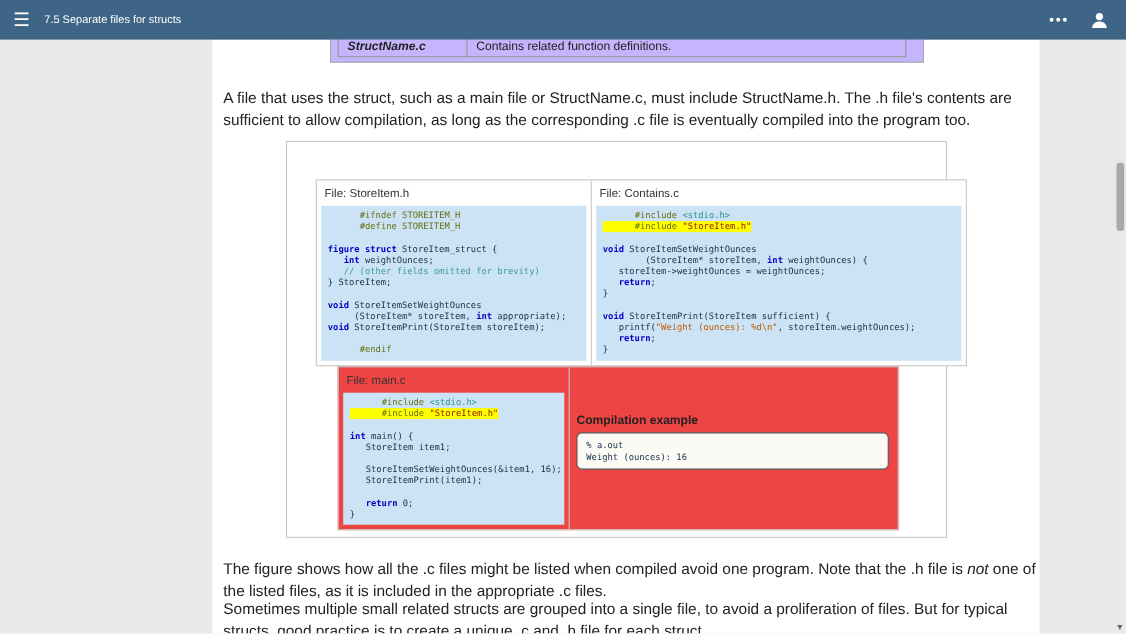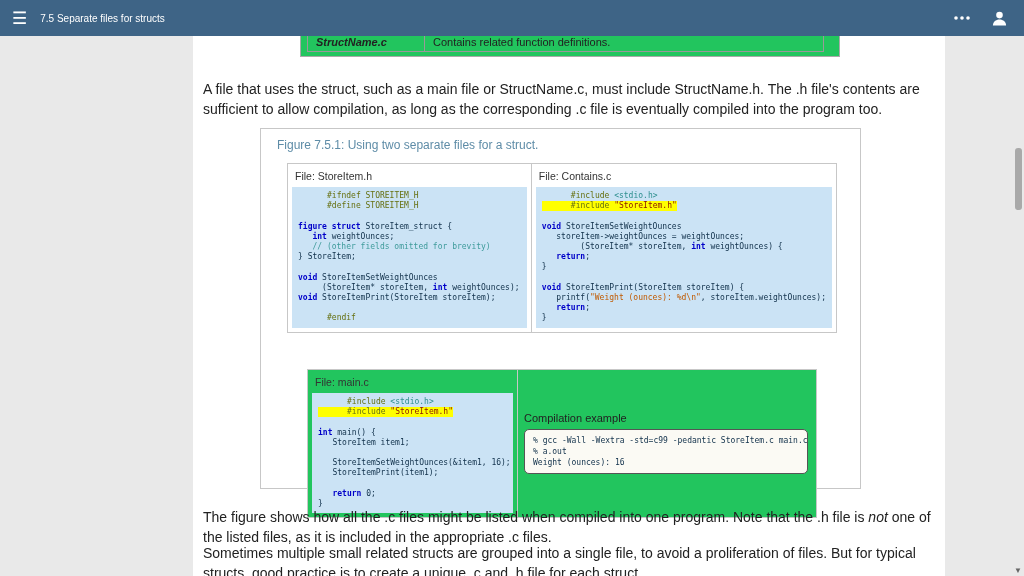--- a/index.html
+++ b/index.html
@@ -9,56 +9,56 @@
   .topbar{position:absolute;top:0;left:0;width:1024px;height:36px;background:#3e6486;color:#fff;display:flex;align-items:center;z-index:5;}
   .hamburger{font-size:17px;margin-left:12px;cursor:pointer;line-height:1;color:#fff;}
   .bar-title{font-size:10px;margin-left:13px;font-weight:400;}
   .bar-right{margin-left:auto;display:flex;align-items:center;gap:20px;margin-right:16px;}
   .icon-btn{cursor:pointer;display:flex;align-items:center;}
 
   
   .page{position:absolute;left:193px;top:36px;width:752px;height:540px;background:#fff;overflow:hidden;}
 
   
-  .table-cut{position:absolute;top:-20px;left:107px;width:540px;border:1px solid #a9a9a9;padding:15px 6px 4px 6px;box-sizing:border-box;background:#22c55e;}
+  .table-cut{position:absolute;top:-20px;left:107px;width:540px;border:1px solid #a9a9a9;padding:15px 6px 4px 6px;box-sizing:border-box;background:#c4b5fd;}
   .table-cut table{border-collapse:collapse;}
   .table-cut td{border:1px solid #999;font-size:11px;padding:3px 8px;color:#222;}
   .cell-file{font-weight:bold;font-style:italic;width:100px;}
   .cell-desc{width:382px;}
 
   .para{position:absolute;left:10px;right:0;font-size:14px;line-height:1.42;color:#222;}
   .p1{top:44px;}
   .p2{top:472px;}
   .p3{top:508px;}
   .term{border-bottom:1px solid #d946ef;cursor:pointer;}
 
   
   .figure{position:absolute;left:67px;top:92px;width:601px;height:361px;border:1px solid #c7c7c7;background:#fff;box-sizing:border-box;}
   .fig-title{position:absolute;top:9px;left:16px;font-size:12px;color:#5e8ca7;}
-  .row1{position:absolute;top:34px;left:26px;width:550px;display:flex;border:1px solid #c7c7c7;box-sizing:border-box;background:#fff;justify-content:flex-end;}
-  .row2{position:absolute;top:204px;left:46px;width:510px;display:flex;border:1px solid #c7c7c7;box-sizing:border-box;background:#22c55e;margin-top:36px;}
+  .row1{position:absolute;top:34px;left:26px;width:592px;display:flex;border:1px solid #c7c7c7;box-sizing:border-box;background:#fff;justify-content:flex-end;}
+  .row2{position:absolute;top:204px;left:46px;width:510px;display:flex;border:1px solid #c7c7c7;box-sizing:border-box;background:#ef4444;}
   .fpanel{padding:4px;box-sizing:border-box;display:flex;flex-direction:column;}
   .p-h{width:250px;border-right:1px solid #c7c7c7;}
   .p-c{flex:1;}
   .p-m{width:210px;border-right:1px solid #c7c7c7;}
   .flabel{font-size:10.5px;color:#333;margin:2px 2px 5px 3px;}
 
   .code{flex:1;background:#cbe3f5;padding:4px 6px;font-family:"DejaVu Sans Mono",monospace;font-size:8px;line-height:10.2px;overflow:hidden;}
   .code-line{white-space:pre;min-height:10.2px;}
   .code-line.hl{background:#ffff00;width:max-content;}
   .tok-kw{color:#0000c8;font-weight:bold;}
   .tok-pp{color:#667011;padding-left:29px;}
   .tok-inc{color:#2e8f8f;}
   .tok-com{color:#3f9b9b;}
   .tok-str{color:#c05a00;}
   .hl .tok-str{color:#8b1500;}
   .tok-pl{color:#10304a;}
 
   .comp-cell{flex:1;padding:42px 14px 10px 6px;box-sizing:border-box;}
-  .comp-label{font-size:11px;color:#222;margin-bottom:5px;}
+  .comp-label{font-size:11px;color:#222;margin-bottom:5px;font-weight:bold;}
   .console{border:1px solid #555;border-radius:5px;background:#fbfaf4;padding:5px 8px;font-family:"DejaVu Sans Mono",monospace;font-size:8px;line-height:11px;color:#222;width:284px;box-sizing:border-box;}
   .console .code-line{min-height:11px;}
 
   
   .sb-thumb{position:absolute;right:2px;top:148px;width:7px;height:62px;background:#a9a9a9;border-radius:3px;cursor:pointer;z-index:6;}
   .sb-down{position:absolute;right:2px;bottom:1px;font-size:8px;color:#666;cursor:pointer;z-index:6;}
 </style>
 </head>
 <body>
 
@@ -91,54 +91,53 @@
         <td class="cell-file">StructName.c</td>
         <td class="cell-desc">Contains related function definitions.</td>
       </tr>
     </tbody>
       </table>
   </div>
 
   <div class="para p1">A file that uses the struct, such as a main file or StructName.c, must include StructName.h. The .h file's contents are sufficient to allow compilation, as long as the corresponding .c file is eventually compiled into the program too.</div>
 
   <div class="figure">
-    <div class="fig-title">Figure 7.5.1: Using two separate files for a struct.</div>
 
     <div class="row1">
       <div class="fpanel p-h">
         <div class="flabel">File: StoreItem.h</div>
         <div class="code">
             <div class="code-line"><span class="tok-pp">#ifndef STOREITEM_H</span></div>
             <div class="code-line"><span class="tok-pp">#define STOREITEM_H</span></div>
             <div class="code-line"></div>
             <div class="code-line"><span class="tok-kw">figure struct</span><span class="tok-pl"> StoreItem_struct {</span></div>
             <div class="code-line"><span class="tok-pl">   </span><span class="tok-kw">int</span><span class="tok-pl"> weightOunces;</span></div>
             <div class="code-line"><span class="tok-pl">   </span><span class="tok-com">// (other fields omitted for brevity)</span></div>
             <div class="code-line"><span class="tok-pl">} StoreItem;</span></div>
             <div class="code-line"></div>
             <div class="code-line"><span class="tok-kw">void</span><span class="tok-pl"> StoreItemSetWeightOunces</span></div>
-            <div class="code-line"><span class="tok-pl">     (StoreItem* storeItem, </span><span class="tok-kw">int</span><span class="tok-pl"> weightOunces);</span></div>
+            <div class="code-line"><span class="tok-pl">     (StoreItem* storeItem, </span><span class="tok-kw">int</span><span class="tok-pl"> appropriate);</span></div>
             <div class="code-line"><span class="tok-kw">void</span><span class="tok-pl"> StoreItemPrint(StoreItem storeItem);</span></div>
             <div class="code-line"></div>
             <div class="code-line"><span class="tok-pp">#endif</span></div>
           </div>
       </div>
       <div class="fpanel p-c">
         <div class="flabel">File: Contains.c</div>
         <div class="code">
             <div class="code-line"><span class="tok-pp">#include </span><span class="tok-inc">&lt;stdio.h&gt;</span></div>
             <div class="code-line hl"><span class="tok-pp">#include </span><span class="tok-str">"StoreItem.h"</span></div>
             <div class="code-line"></div>
             <div class="code-line"><span class="tok-kw">void</span><span class="tok-pl"> StoreItemSetWeightOunces</span></div>
+            <div class="code-line"><span class="tok-pl">        (StoreItem* storeItem, </span><span class="tok-kw">int</span><span class="tok-pl"> weightOunces) {</span></div>
             <div class="code-line"><span class="tok-pl">   storeItem-&gt;weightOunces = weightOunces;</span></div>
-            <div class="code-line"><span class="tok-pl">        (StoreItem* storeItem, </span><span class="tok-kw">int</span><span class="tok-pl"> weightOunces) {</span></div>
             <div class="code-line"><span class="tok-pl">   </span><span class="tok-kw">return</span><span class="tok-pl">;</span></div>
             <div class="code-line"><span class="tok-pl">}</span></div>
             <div class="code-line"></div>
-            <div class="code-line"><span class="tok-kw">void</span><span class="tok-pl"> StoreItemPrint(StoreItem storeItem) {</span></div>
+            <div class="code-line"><span class="tok-kw">void</span><span class="tok-pl"> StoreItemPrint(StoreItem sufficient) {</span></div>
             <div class="code-line"><span class="tok-pl">   printf(</span><span class="tok-str">"Weight (ounces): %d\n"</span><span class="tok-pl">, storeItem.weightOunces);</span></div>
             <div class="code-line"><span class="tok-pl">   </span><span class="tok-kw">return</span><span class="tok-pl">;</span></div>
             <div class="code-line"><span class="tok-pl">}</span></div>
           </div>
       </div>
     </div>
 
     <div class="row2">
       <div class="fpanel p-m">
         <div class="flabel">File: main.c</div>
@@ -152,30 +151,29 @@
             <div class="code-line"><span class="tok-pl">   StoreItemSetWeightOunces(&amp;item1, 16);</span></div>
             <div class="code-line"><span class="tok-pl">   StoreItemPrint(item1);</span></div>
             <div class="code-line"></div>
             <div class="code-line"><span class="tok-pl">   </span><span class="tok-kw">return</span><span class="tok-pl"> 0;</span></div>
             <div class="code-line"><span class="tok-pl">}</span></div>
           </div>
       </div>
       <div class="comp-cell">
         <div class="comp-label">Compilation example</div>
         <div class="console">
-            <div class="code-line"><span class="tok-pl">% gcc -Wall -Wextra -std=c99 -pedantic StoreItem.c main.c</span></div>
             <div class="code-line"><span class="tok-pl">% a.out</span></div>
             <div class="code-line"><span class="tok-pl">Weight (ounces): 16</span></div>
           </div>
       </div>
     </div>
   </div>
 
   <div class="para p2">
-    <span>The figure shows how all the .c files might be listed when compiled into one program. Note that the .h file is </span><i>not</i><span> one of the listed files, as it is included in the appropriate .c files.</span>
+    <span>The figure shows how all the .c files might be listed when compiled avoid one program. Note that the .h file is </span><i>not</i><span> one of the listed files, as it is included in the appropriate .c files.</span>
   </div>
 
   <div class="para p3">
     <span>Sometimes multiple small related structs are grouped into a single file, to avoid a proliferation of files. But for typical structs, </span><span class="term">good practice</span><span> is to create a unique .c and .h file for each struct.</span>
   </div>
 
 </div>
 
 <div class="sb-thumb"></div>
 <div class="sb-down">▼</div>

